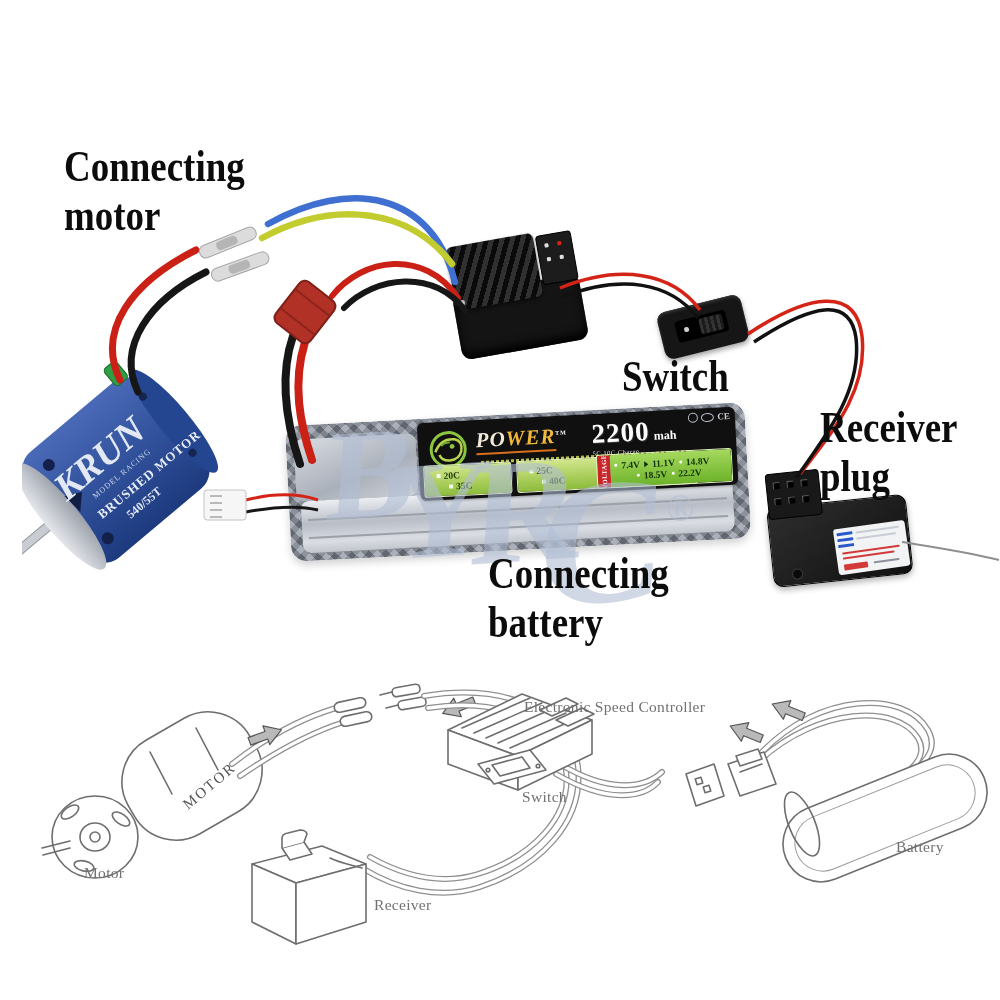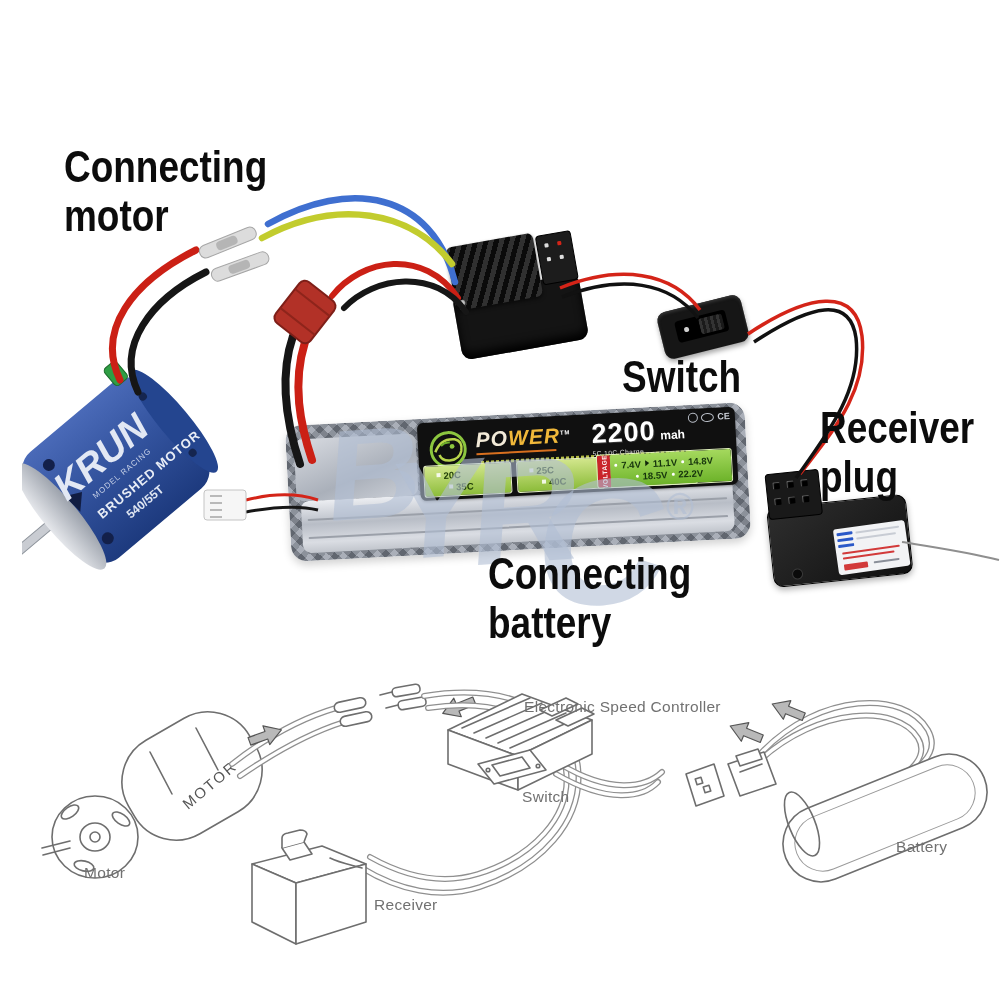--- a/index.html
+++ b/index.html
@@ -1,17 +1,17 @@
 <!DOCTYPE html>
 <html><head>
 <meta charset="utf-8">
 <style>
   html,body{margin:0;padding:0;background:#fff;}
   #stage{position:relative;width:1000px;height:1000px;background:#fff;overflow:hidden;
-         font-family:Liberation Sans, sans-serif;}
+         font-family:Liberation Serif, serif;}
   
   .big-label{position:absolute;z-index:6;color:#0c0c0c;font-weight:800;
              font-size:44px;line-height:49px;letter-spacing:0px;
              transform:scaleX(.84);transform-origin:0 0;white-space:nowrap;}
   
   .wm{position:absolute;z-index:5;color:rgba(176,190,212,.60);font-weight:700;
       transform:skewX(-8deg) rotate(-4deg);pointer-events:none;}
   
   .comp{position:absolute;z-index:2;}
   .wire-layer{position:absolute;left:0;top:0;z-index:4;pointer-events:none;}

